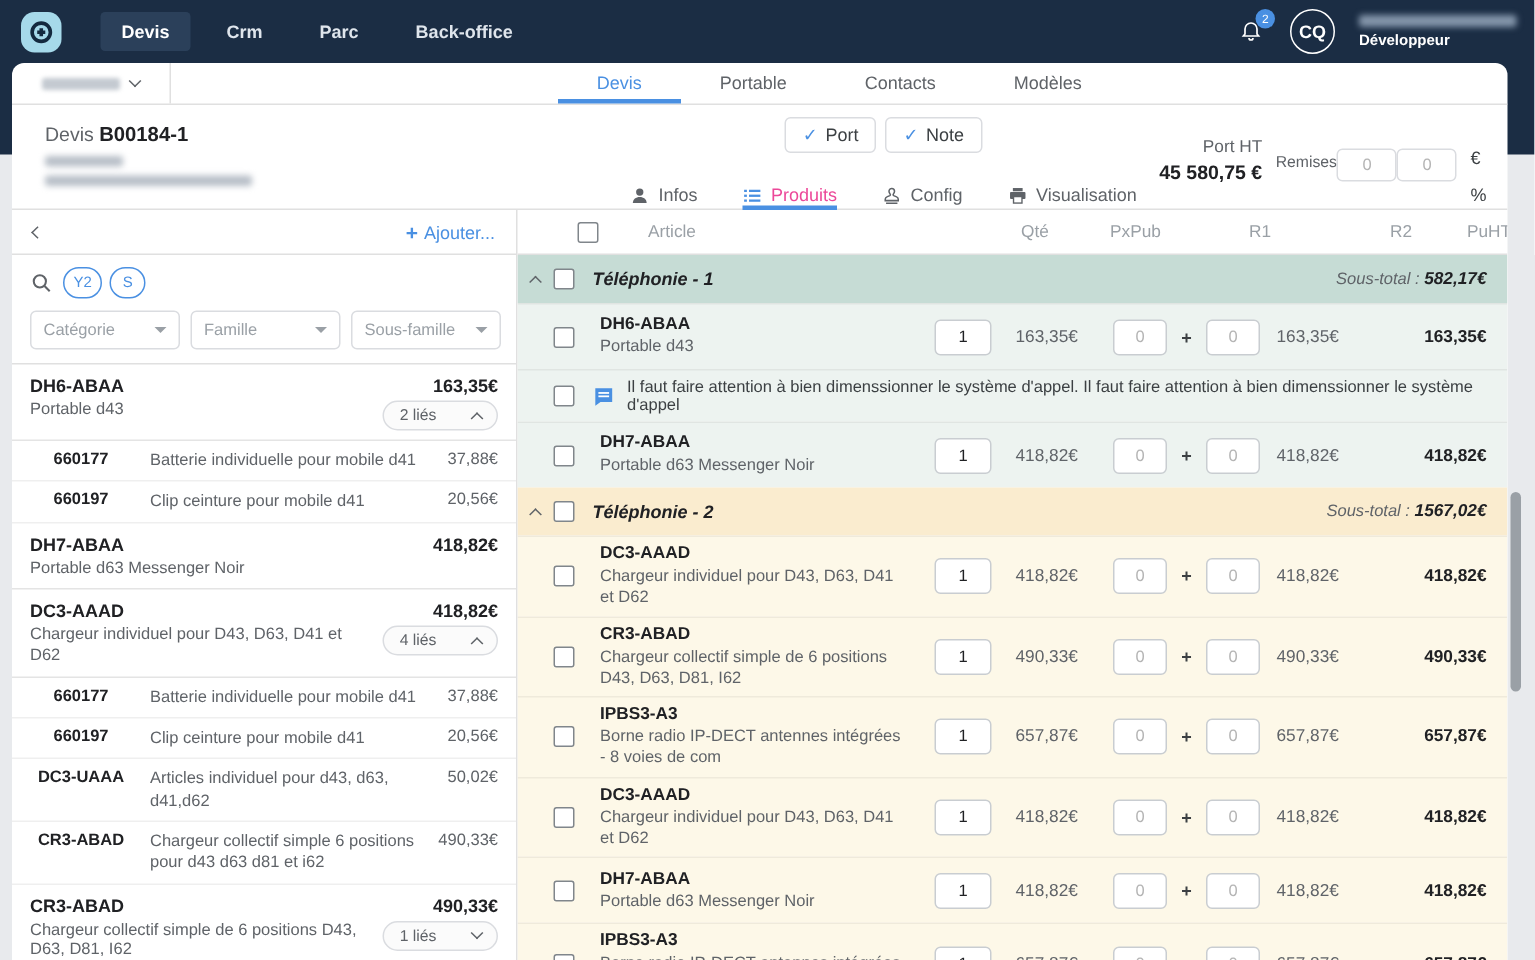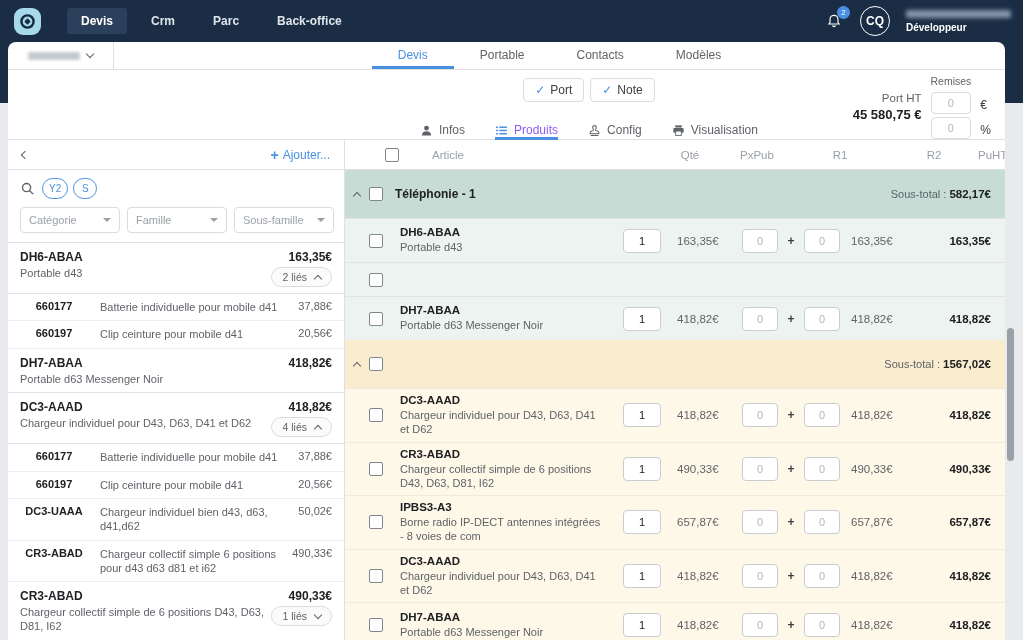--- a/index.html
+++ b/index.html
@@ -39,26 +39,26 @@
   .qh-title { font-size:13px; color:#5f6368; }
   .qh-title b { color:#202124; font-size:13.5px; }
   .qh-redact1 { width:52px; height:7px; background:#b7bec7; margin-top:7px; }
   .qh-redact2 { width:138px; height:7px; background:#b7bec7; margin-top:6px; }
   .qh-center { position:absolute; left:412px; top:8px; bottom:0; display:flex; flex-direction:column; align-items:center; }
   .btn-row { display:flex; gap:6px; }
   .chk-btn { border:1px solid #dadce0; border-radius:4px; background:#fff; padding:4px 11px; font-size:12px; color:#3c4043; display:flex; align-items:center; gap:5px; cursor:pointer; }
   .chk-mark { color:#4a90e2; font-size:12px; }
   .subtabs { flex:1; display:flex; align-items:flex-end; gap:30px; margin-top:4px; }
   .subtab { display:flex; align-items:center; gap:6px; font-size:12px; color:#5f6368; padding-bottom:0; border-bottom:3px solid transparent; margin-bottom:-1px; cursor:pointer; }
-  .subtab.active { color:#8b5cf6; border-bottom-color:#4a90e2; }
+  .subtab.active { color:#ec4899; border-bottom-color:#4a90e2; }
   .qh-right { position:absolute; right:14px; top:5px; display:flex; gap:9px; }
   .totals { text-align:right; margin-top:17px; }
   .total-label { font-size:11.5px; color:#5f6368; }
   .total-value { font-size:13px; font-weight:bold; color:#202124; margin-top:3px; }
-  .rem-stack { display:flex; flex-direction:column; align-items:center; }
+  .rem-stack { display:flex; flex-direction:row; align-items:center; }
   .rem-label { font-size:10.5px; color:#5f6368; height:14px; }
   .rem-input { width:40px; height:22px; border:1px solid #dadce0; border-radius:4px; font-size:11px; color:#b5b5b5; text-align:center; margin-top:3px; background:#fff; }
   .sym-stack { display:flex; flex-direction:column; }
   .sym-spacer { height:17px; }
   .sym { height:25px; display:flex; align-items:center; font-size:12px; color:#3c4043; }
 
   
   .content { flex:1; display:flex; min-height:0; }
 
   
@@ -71,35 +71,35 @@
   .search-input::placeholder { color:#9aa0a6; }
   .pill-btn { border:1px solid #4a90e2; color:#4a90e2; font-size:10px; border-radius:12px; padding:4px 6px; min-width:24px; text-align:center; cursor:pointer; background:#fff; }
   .lp-filters { padding:4px 10px 9px 12px; display:flex; gap:7px; border-bottom:1px solid #e0e0e0; flex:none; }
   .select { flex:1; border:1px solid #dadce0; border-radius:4px; height:26px; font-size:11px; color:#9aa0a6; padding:0 8px; display:flex; align-items:center; justify-content:space-between; cursor:pointer; background:#fff; }
   .tri { width:0; height:0; border-left:4px solid transparent; border-right:4px solid transparent; border-top:4.5px solid #9aa0a6; }
   .lp-list { flex:1; overflow:hidden; }
   .cat-main { display:grid; grid-template-columns:1fr auto; padding:7px 12px 6px; border-bottom:1px solid #e4e4e4; row-gap:3px; cursor:pointer; }
   .cat-code { font-weight:bold; font-size:12px; color:#202124; }
   .cat-price { font-weight:bold; font-size:12px; color:#202124; justify-self:end; }
   .cat-desc { font-size:11px; color:#5f6368; line-height:1.25; padding-right:6px; }
-  .lies-pill { display:flex; align-items:center; gap:8px; border:1px solid #dadce0; border-radius:13px; padding:3px 10px; font-size:10.5px; color:#5f6368; background:#fbfbfb; justify-self:end; align-self:start; cursor:pointer; }
+  .lies-pill { display:flex; align-items:center; gap:24px; border:1px solid #dadce0; border-radius:13px; padding:3px 10px; font-size:10.5px; color:#5f6368; background:#fbfbfb; justify-self:end; align-self:start; cursor:pointer; }
   .cat-sub { display:flex; align-items:flex-start; padding:6px 12px 6px 0; border-bottom:1px solid #efefef; font-size:11px; cursor:pointer; }
   .sub-code { width:92px; text-align:center; font-weight:bold; color:#202124; flex:none; }
   .sub-desc { flex:1; color:#5f6368; padding-right:8px; line-height:1.3; }
   .sub-price { color:#5f6368; white-space:nowrap; }
 
   
   .table { flex:1; display:flex; flex-direction:column; min-height:0; overflow:hidden; }
   .tgrid { display:grid; grid-template-columns:24px 26px 218px 58px 66px 46px 16px 46px 72px minmax(0,1fr); align-items:center; }
   .t-head { height:30px; flex:none; border-bottom:1px solid #e0e0e0; color:#9aa0a6; font-size:11.5px;gap:16px; }
   .th-c { padding-left:5px; }
   .th-center { text-align:center; }
   .th-right { text-align:right; padding-right:14px; }
   .checkbox { width:14px; height:14px; border:1.5px solid #80868b; border-radius:2px; background:#fff; cursor:pointer; display:inline-block; }
-  .t-group-head { height:48px; font-size:12px; flex:none; }
+  .t-group-head { height:32px; font-size:12px; flex:none;font-style:italic; }
   .g-name { font-weight:bold; color:#202124; }
   .g-subtotal { grid-column:4 / 11; text-align:right; padding-right:14px; font-size:11px; color:#5f6368; }
   .g-subtotal b { color:#202124; font-size:11.5px; }
   .theme-green-head { background:#c6dcd5; }
   .theme-green-row { background:#edf3f0; }
   .theme-yellow-head { background:#faeccf; }
   .theme-yellow-row { background:#fdf8e8; }
   .t-row { min-height:44px; border-top:1px solid rgba(0,0,0,0.055); padding:5px 0; }
   .t-article .code { font-weight:bold; font-size:11.5px; color:#202124; }
   .t-article .desc { font-size:11px; color:#5f6368; margin-top:2px; line-height:1.3; padding-right:10px; }
@@ -165,20 +165,28 @@
     </div>
     <div class="main-tabs" id="main-tabs">
         <div class="main-tab active">Devis</div>
         <div class="main-tab">Portable</div>
         <div class="main-tab">Contacts</div>
         <div class="main-tab">Modèles</div>
       </div>
   </div>
 
   <div class="quote-header">
+    <div class="qh-left">
+      <div class="qh-title">
+        <span>Devis</span>
+        <b>B00184-1</b>
+      </div>
+      <div class="redact qh-redact1" style="background:#b7bec7;"></div>
+      <div class="redact qh-redact2" style="background:#b7bec7;"></div>
+    </div>
 
     <div class="qh-center">
       <div class="btn-row">
         <button class="chk-btn">
           <span class="chk-mark">✓</span>
           <span>Port</span>
         </button>
         <button class="chk-btn">
           <span class="chk-mark">✓</span>
           <span>Note</span>
@@ -320,21 +328,21 @@
             <div class="sub-desc">Batterie individuelle pour mobile d41</div>
             <div class="sub-price">37,88€</div>
           </div>
           <div class="cat-sub">
             <div class="sub-code">660197</div>
             <div class="sub-desc">Clip ceinture pour mobile d41</div>
             <div class="sub-price">20,56€</div>
           </div>
           <div class="cat-sub">
             <div class="sub-code">DC3-UAAA</div>
-            <div class="sub-desc">Chargeur individuel bien d43, d63, d41,d62</div>
+            <div class="sub-desc">Articles individuel pour d43, d63, d41,d62</div>
             <div class="sub-price">50,02€</div>
           </div>
           <div class="cat-sub">
             <div class="sub-code">CR3-ABAD</div>
             <div class="sub-desc">Chargeur collectif simple 6 positions pour d43 d63 d81 et i62</div>
             <div class="sub-price">490,33€</div>
           </div>
           <div class="cat-main">
             <div class="cat-code">CR3-ABAD</div>
             <div class="cat-price">490,33€</div>
@@ -378,39 +386,50 @@
             <div class="money">163,35€</div>
             <div class="cell-center"><input class="r-input" value="0" style=""></div>
             <div class="plus-sign">+</div>
             <div class="cell-center"><input class="r-input" value="0" style=""></div>
             <div class="money">163,35€</div>
             <div class="pxtot">163,35€</div>
           </div>
           <div class="t-row tgrid comment-row theme-green-row">
             <span></span>
             <span class="checkbox"></span>
+            <div class="comment-content">
+              <span style="display: inline-flex;">
+                <svg width="15" height="15" viewBox="0 0 24 24">
+                  <path d="M3 3h18v14.5H8.5L3 21.5z" fill="#4a90e2"></path>
+                  <rect x="6.3" y="7" width="11.4" height="1.9" fill="#fff"></rect>
+                  <rect x="6.3" y="10.6" width="11.4" height="1.9" fill="#fff"></rect>
+                </svg>
+              </span>
+              <span>Il faut faire attention à bien dimenssionner le système d'appel. Il faut faire attention à bien dimenssionner le système d'appel</span>
+            </div>
           </div>
           <div class="t-row tgrid theme-green-row">
             <span></span>
             <span class="checkbox"></span>
             <div class="t-article th-c">
               <div class="code">DH7-ABAA</div>
               <div class="desc">Portable d63 Messenger Noir</div>
             </div>
             <div class="cell-center"><input class="qty-input" value="1" style=""></div>
             <div class="money">418,82€</div>
             <div class="cell-center"><input class="r-input" value="0" style=""></div>
             <div class="plus-sign">+</div>
             <div class="cell-center"><input class="r-input" value="0" style=""></div>
             <div class="money">418,82€</div>
             <div class="pxtot">418,82€</div>
           </div>
           <div class="t-group-head tgrid theme-yellow-head">
             <span class="chev up g-chev"></span>
             <span class="checkbox"></span>
+            <span class="g-name">Téléphonie - 2</span>
             <span class="g-subtotal">Sous-total : <b>1567,02€</b></span>
           </div>
           <div class="t-row tgrid theme-yellow-row">
             <span></span>
             <span class="checkbox"></span>
             <div class="t-article th-c">
               <div class="code">DC3-AAAD</div>
               <div class="desc">Chargeur individuel pour D43, D63, D41 et D62</div>
             </div>
             <div class="cell-center"><input class="qty-input" value="1" style=""></div>

